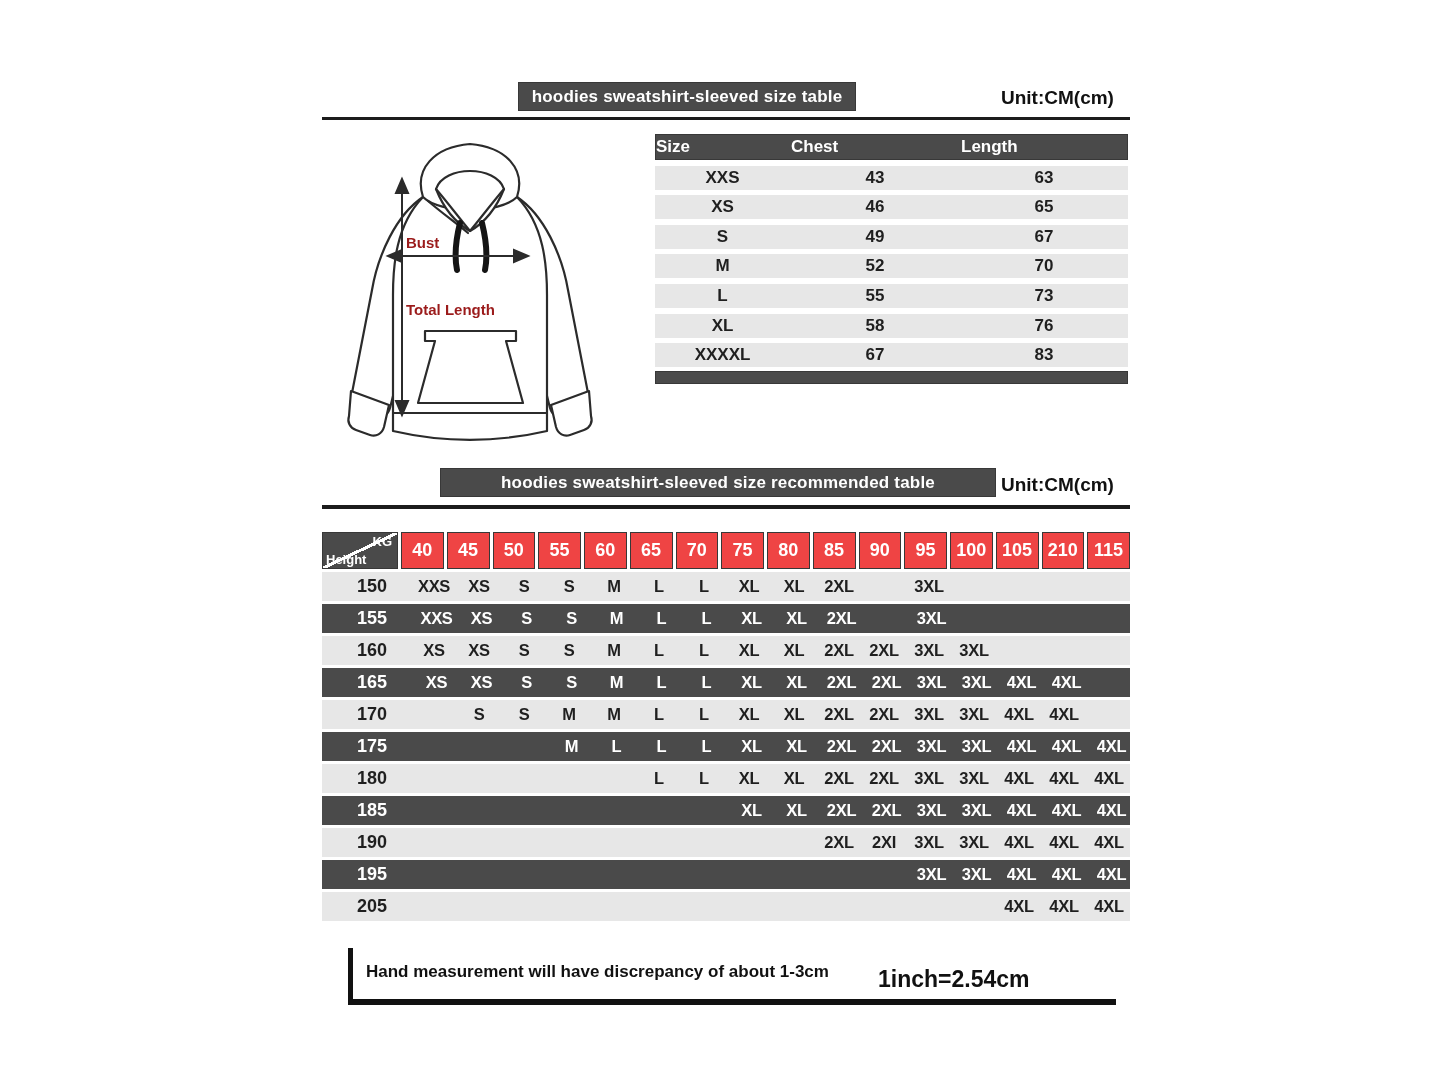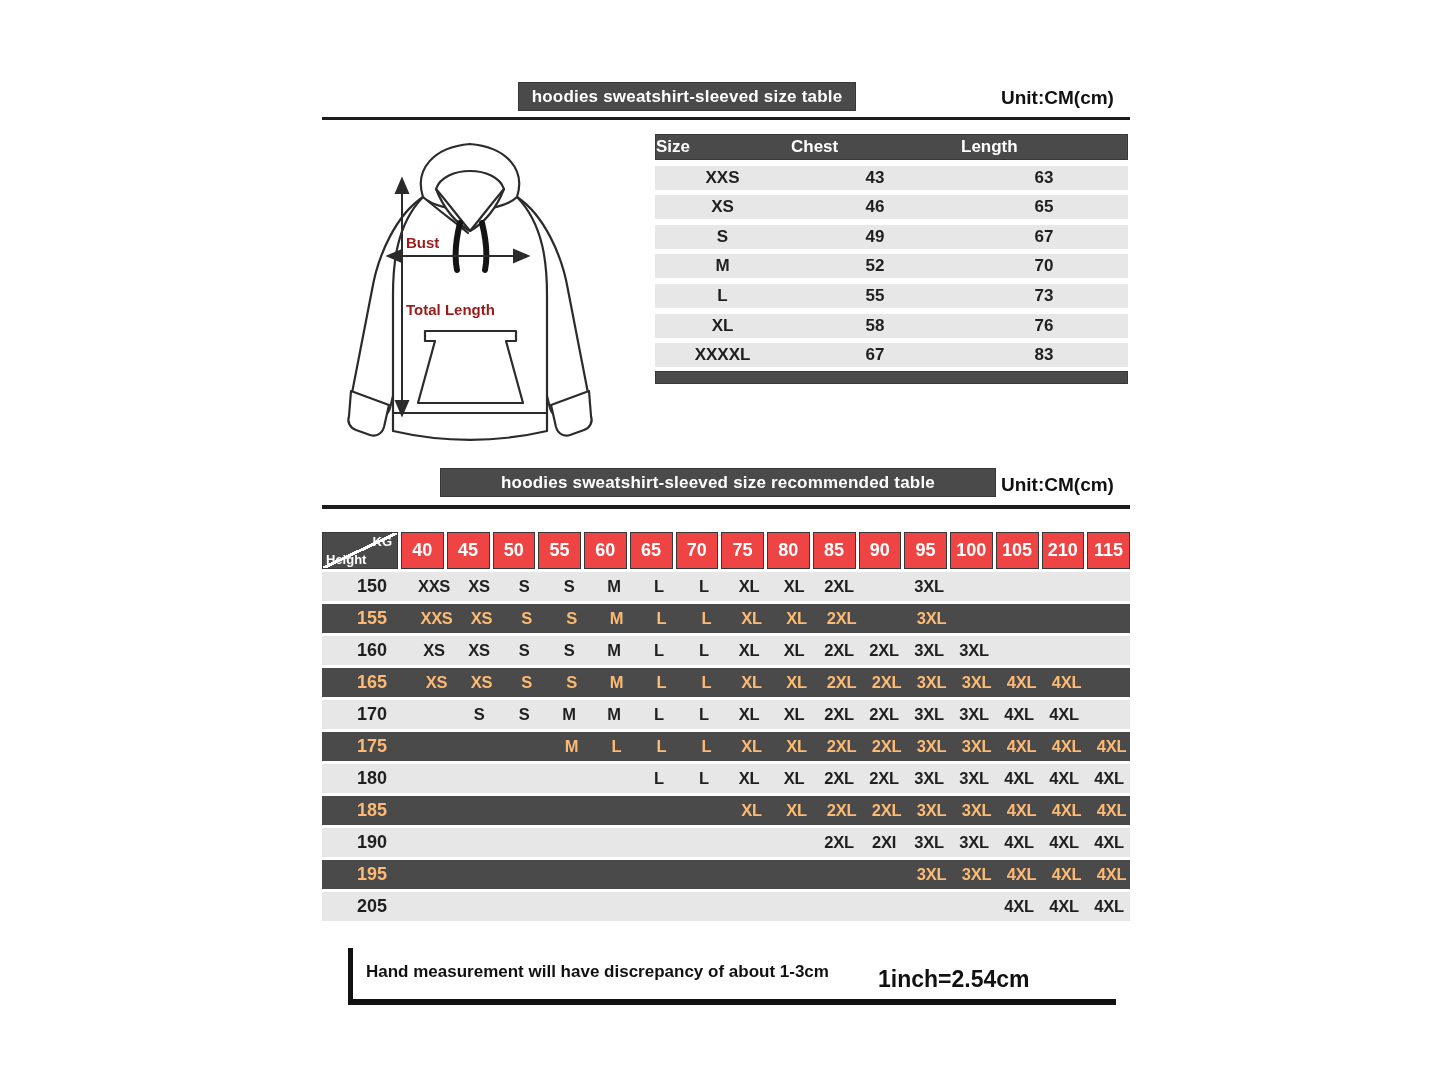--- a/index.html
+++ b/index.html
@@ -33,21 +33,21 @@
   .rec-table{position:absolute;left:322px;top:532px;width:808px;}
   .rec-grid{display:grid;grid-template-columns:76px repeat(16,1fr);column-gap:3px;}
   .rec-header .cell{height:37px;display:flex;align-items:center;justify-content:center;
     background:#ef4444;color:#fff;font-size:18px;border:1px solid #383838;box-sizing:border-box;}
   .rec-header .corner{position:relative;background:#4a4a4a;border:1px solid #383838;box-sizing:border-box;
     background-image:linear-gradient(to bottom right,transparent calc(50% - 1.5px),#ffffff calc(50% - 1.5px),#ffffff calc(50% + 1.5px),transparent calc(50% + 1.5px));}
   .rec-header .corner .kg{position:absolute;top:1px;right:5px;color:#fff;font-size:13px;}
   .rec-header .corner .hgt{position:absolute;bottom:1px;left:3px;color:#fff;font-size:13px;}
   .rec-row{height:29px;margin-top:3px;align-items:center;padding-left:12px;}
   .rec-row.light{background:#e7e7e7;color:#1f1f1f;}
-  .rec-row.dark{background:#4a4a4a;color:#fdba74;gap:8px;}
+  .rec-row.dark{background:#4a4a4a;color:#ffffff;gap:8px;}
   .rec-row .hcell{text-align:center;font-size:18px;}
   .rec-row .vcell{text-align:center;font-size:16.5px;letter-spacing:-.3px;}
 
   
   .foot-vbar{position:absolute;left:348px;top:948px;width:5px;height:57px;background:#111;}
   .foot-hbar{position:absolute;left:348px;top:999px;width:768px;height:6px;background:#111;}
   .foot-text{position:absolute;left:366px;top:962px;font-size:17px;color:#111;}
   .foot-conv{position:absolute;left:878px;top:966px;font-size:23px;color:#111;}
 </style>
 </head>

